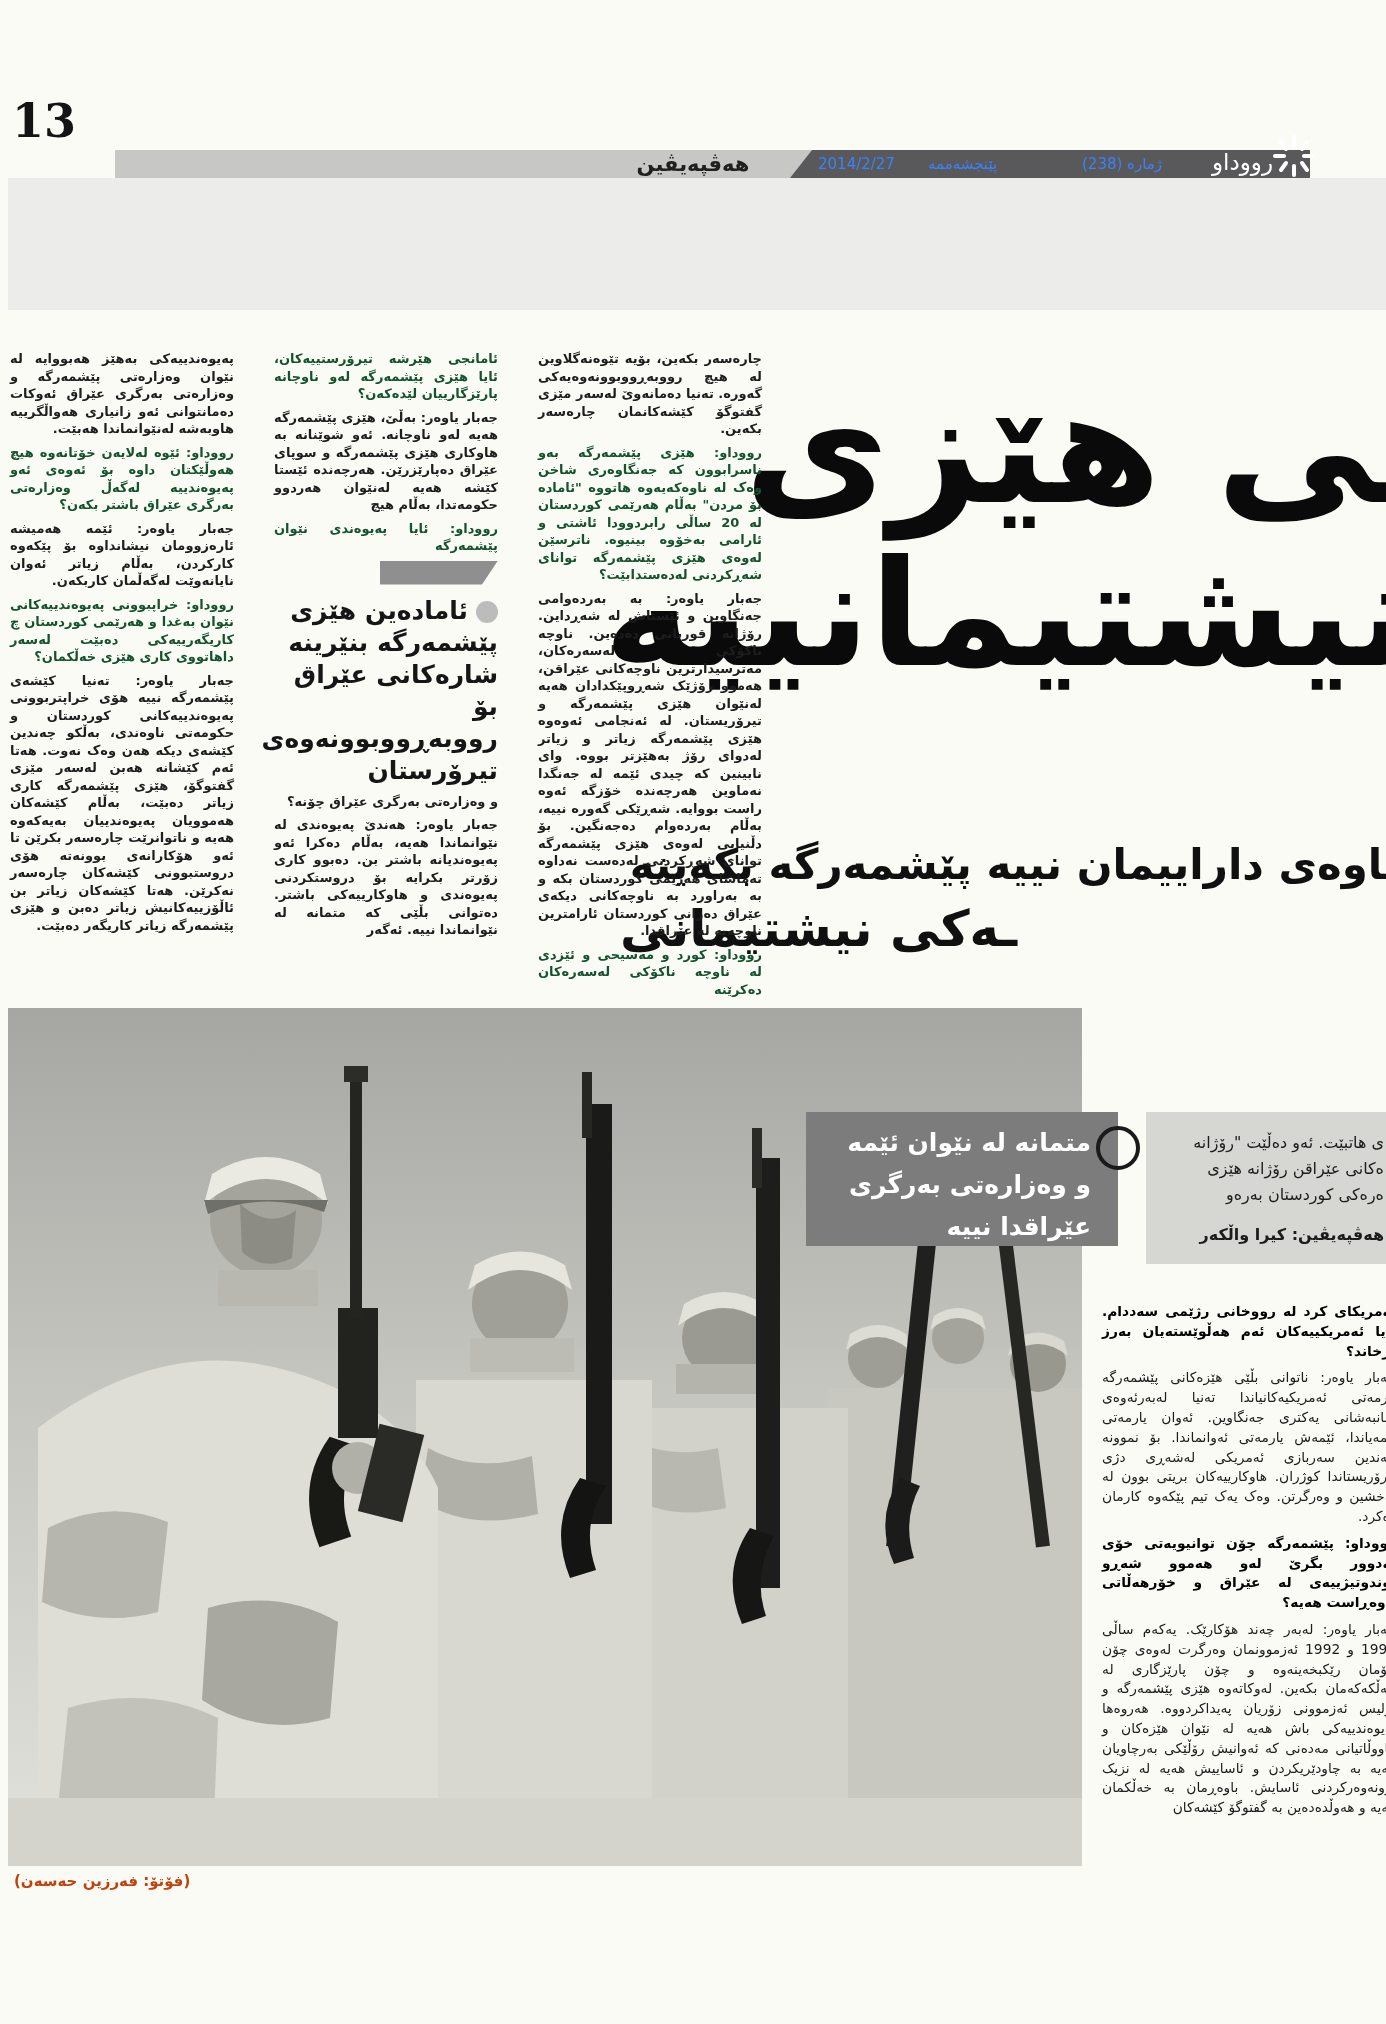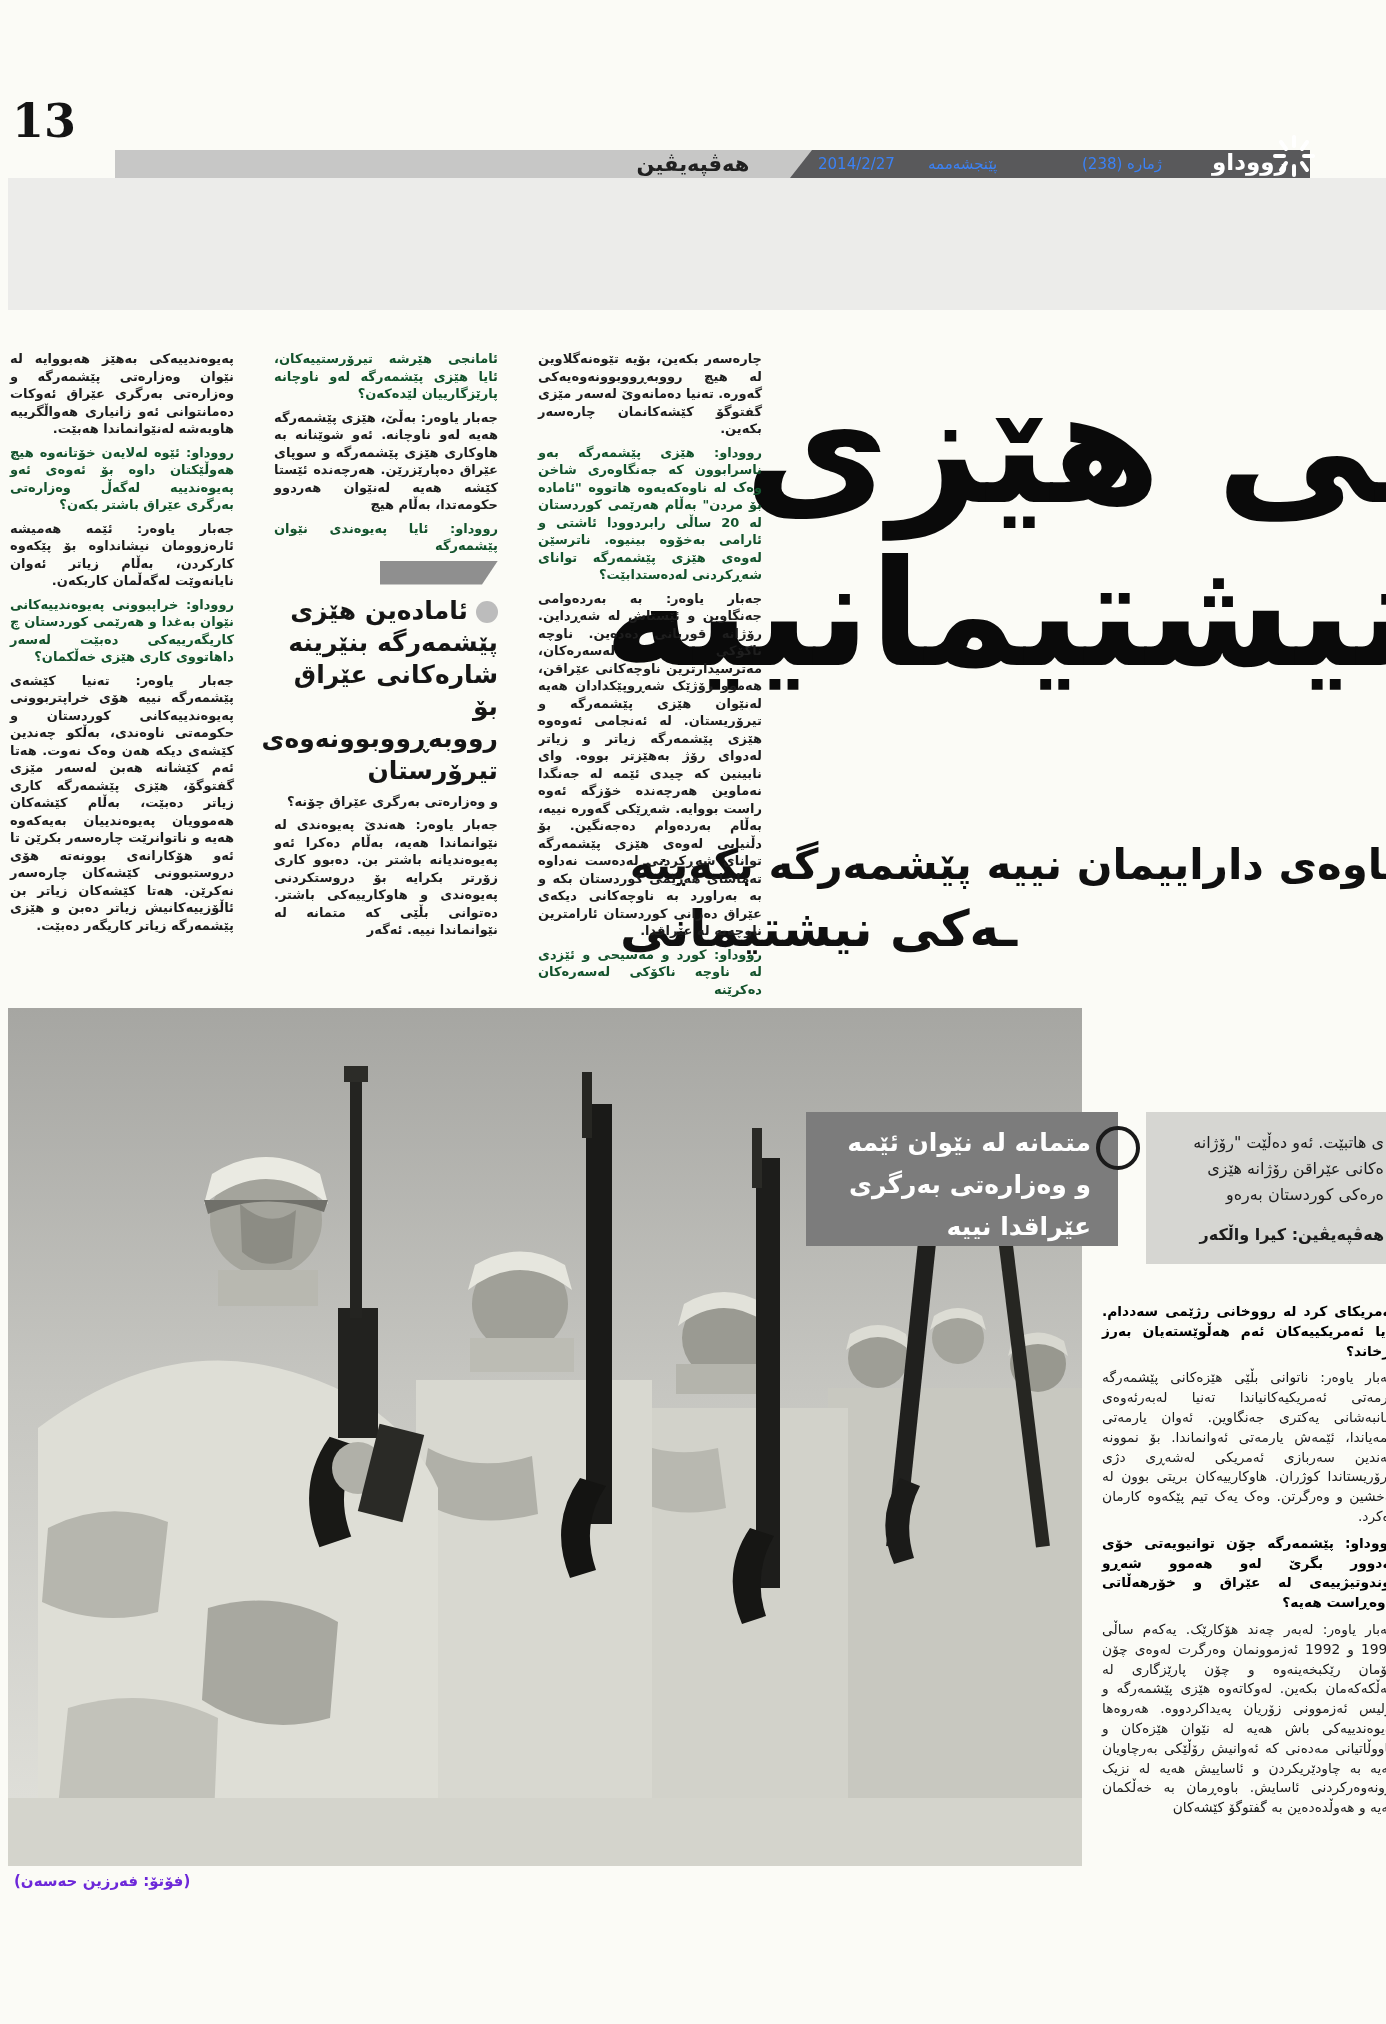--- a/index.html
+++ b/index.html
@@ -12,21 +12,21 @@
   #pageno{left:12px;top:94px;font-family:"DejaVu Serif",serif;font-size:46px;font-weight:700;color:#141414;direction:ltr;}
   
   #band-light{left:115px;top:150px;width:700px;height:28px;background:#c7c7c6;}
   #band-dark{left:790px;top:150px;width:520px;height:28px;background:#59595b;
     clip-path:polygon(22px 0,100% 0,100% 100%,0 100%);}
   #section-label{left:600px;top:152px;width:186px;text-align:center;font-size:21px;font-weight:700;color:#202020;}
   .bandtxt{top:155px;font-size:15px;color:#3b82f6;white-space:nowrap;}
   #hdr-date{left:818px;direction:ltr;}
   #hdr-weekday{left:928px;}
   #hdr-issue{left:1082px;}
-  #brand-text{left:1212px;top:149px;font-size:23px;font-weight:700;color:#ffffff;white-space:nowrap;}
+  #brand-text{left:1212px;top:149px;font-size:23px;font-weight:400;color:#ffffff;white-space:nowrap;}
   #brand-burst{left:1272px;top:134px;width:44px;height:44px;}
   
   #graybox{left:8px;top:178px;width:1382px;height:132px;background:#ececea;}
   
   .headline{right:-44px;top:368px;font-size:158px;font-weight:700;color:#0a0a0a;white-space:nowrap;line-height:1;}
   .headline2{right:-26px;top:540px;font-size:148px;font-weight:700;color:#0a0a0a;white-space:nowrap;line-height:1;}
   .subhead{right:-12px;top:840px;font-size:42px;font-weight:700;color:#101010;white-space:nowrap;}
   .subhead2{left:620px;top:900px;font-size:50px;font-weight:700;color:#101010;white-space:nowrap;}
   
   .col{top:350px;width:224px;font-size:13px;line-height:17.5px;text-align:justify;color:#1e1e1e;}
@@ -36,21 +36,21 @@
   .col p{margin:0 0 6px 0;font-weight:bold;}
   .col p.q{font-weight:700;color:#14532d;}
   
   .pq-bar{width:118px;height:24px;background:#8f8f8f;margin:6px 0 10px 0;
     clip-path:polygon(0 0,100% 0,calc(100% - 16px) 100%,0 100%);}
   .pq-text{font-size:25px;line-height:32px;font-weight:700;color:#161616;text-align:right;margin:0 0 10px 0;}
   .pq-dot{display:inline-block;width:22px;height:22px;border-radius:50%;background:#bcbcbc;vertical-align:middle;margin-left:8px;}
   
   #photo{left:8px;top:1008px;width:1074px;height:858px;background:#cfcfc9;}
   #photo svg{display:block;width:100%;height:100%;}
-  #credit{left:14px;top:1872px;font-size:15px;font-weight:700;color:#6d28d9;}
+  #credit{left:14px;top:1872px;font-size:15px;font-weight:700;color:#c2410c;}
   
   #caption-box{left:806px;top:1112px;width:312px;height:134px;background:#7c7c7c;color:#fff;
     font-size:25px;line-height:42px;font-weight:700;text-align:right;padding:10px 27px 10px 26px;box-sizing:border-box;}
   #caption-ring{left:1096px;top:1126px;width:36px;height:36px;border:4px solid #1a1a1a;border-radius:50%;background:transparent;}
   
   #intro-box{left:1146px;top:1112px;width:252px;height:152px;background:#d6d6d2;color:#1c1c1c;
     font-size:16px;line-height:26px;text-align:right;padding:18px 14px;box-sizing:border-box;white-space:nowrap;overflow:hidden;}
   #intro-byline{margin-top:14px;font-weight:700;}
   
   #right-col{left:1102px;top:1302px;width:294px;font-size:13.8px;line-height:19.8px;text-align:justify;color:#1c1c1c;}

